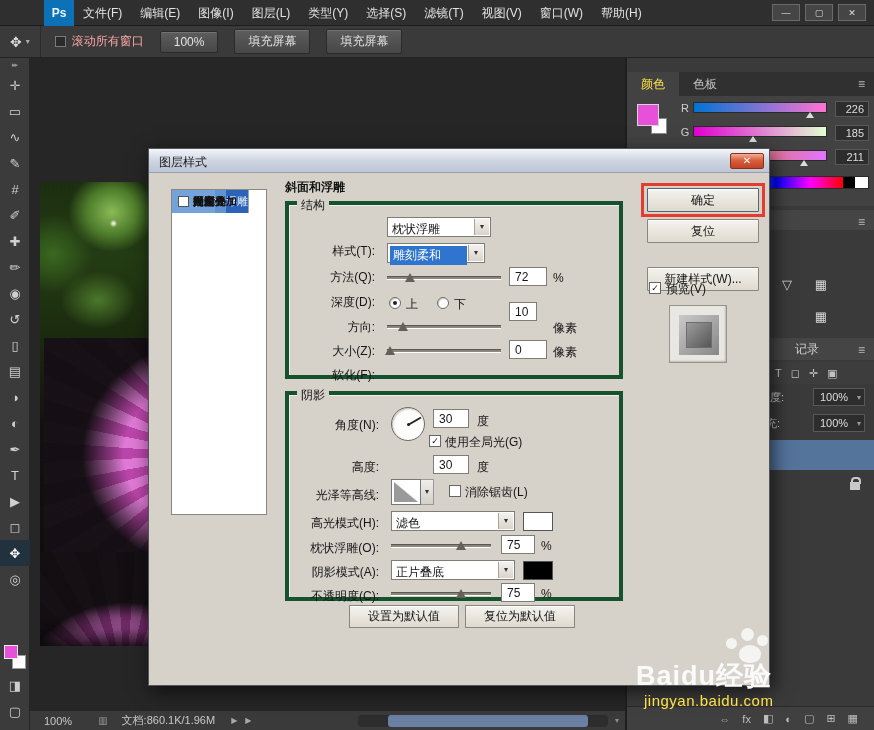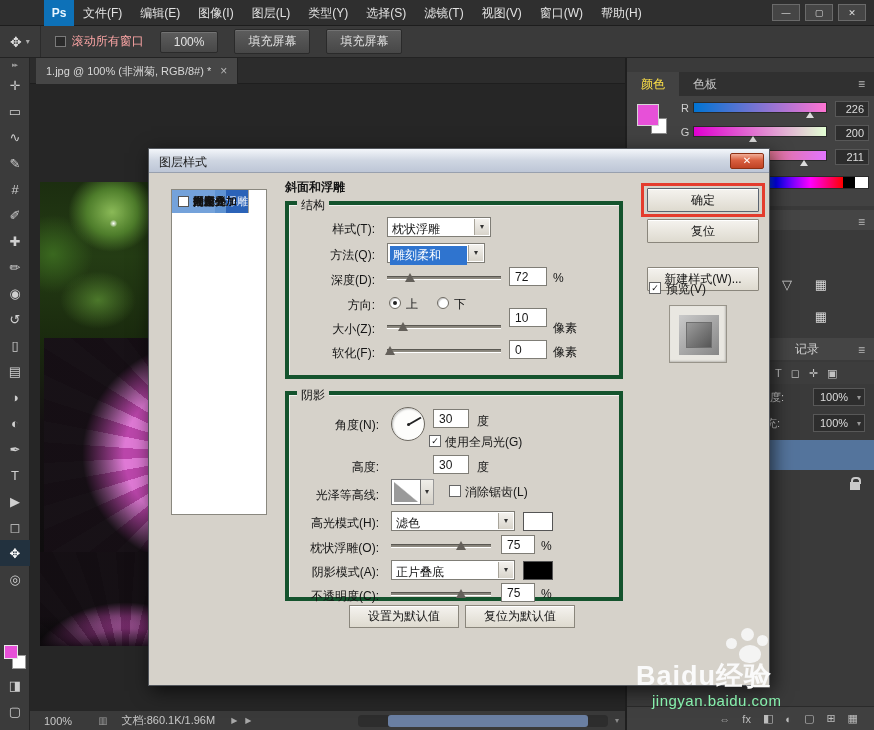--- a/index.html
+++ b/index.html
@@ -149,21 +149,21 @@
   .dl-item.sel  { background:#2b63b8; color:#fff; }
   .dl-item.sub1 { background:#5f93d2; color:#fff; }
   .dl-item.sub2 { background:#74a2da; color:#fff; }
   .dl-check { width:11px; height:11px; background:#fff; border:1px solid #555; color:#161616;
               font-size:9px; line-height:10px; text-align:center; flex:none; }
   .dlg-heading { left:136px; top:30px; font-weight:bold; color:#141414; }
   .grp { border:4px solid #14532d; box-shadow:inset 1px 1px 0 rgba(255,255,255,.65); }
   .grp-label { top:-8px; left:8px; background:#d6d2ca; padding:0 4px; }
   .grp.structure { left:136px; top:52px; width:338px; height:178px; }
   .grp.shading  { left:136px; top:242px; width:338px; height:210px; }
-  .structure .flabel { right:244px; white-space:nowrap; }
+  .structure .flabel { right:244px; white-space:nowrap;margin-top:22px; }
   .shading  .flabel { right:240px; white-space:nowrap; }
   .combo { height:20px; background:#fff; border:1px solid #7f7d76; }
   .combo .ctxt { left:4px; top:3px; right:18px; white-space:nowrap; overflow:hidden; }
   .combo .ctxt.hl { left:2px; top:2px; background:#2f74cf; color:#fff; padding:1px 3px; right:17px; }
   .combo .carrow { right:1px; top:1px; bottom:1px; width:15px; background:linear-gradient(#f4f2ee,#d8d4cb);
                    border-left:1px solid #a8a49a; text-align:center; font-size:8px; line-height:16px; color:#333; }
   .valbox { height:19px; background:#fff; border:1px solid #7f7d76; padding:2px 0 0 5px; }
   .slider { height:18px; }
   .strack { left:0; right:0; top:8px; height:3px; background:#8e8a80;
             box-shadow:inset 0 1px 1px rgba(0,0,0,.4), 0 1px 0 #fff; }
@@ -201,21 +201,21 @@
   
   .watermark { position:absolute; left:628px; top:628px; width:246px; height:90px; z-index:50; }
   .watermark div { position:absolute; }
   .paw { left:98px; top:0; width:54px; height:46px; }
   .paw i { position:absolute; background:#f5f5f5; border-radius:50%; opacity:.96; }
   .paw .t1 { width:11px; height:11px; left:0;  top:10px; }
   .paw .t2 { width:13px; height:13px; left:15px; top:0; }
   .paw .t3 { width:11px; height:11px; left:31px; top:7px; }
   .paw .pad { width:22px; height:18px; left:13px; top:17px; border-radius:50% 50% 46% 46%; }
   .wm-text { left:8px; top:30px; font-size:27px; font-weight:bold; color:#fafafa; letter-spacing:1px; white-space:nowrap; }
-  .wm-url  { left:24px; top:64px; font-size:15px; color:#86efac; letter-spacing:.5px; }
+  .wm-url  { left:16px; top:64px; font-size:15px; color:#fde047; letter-spacing:.5px; }
 </style>
 </head>
 <body>
 
 <div class="screen">
 
   <div class="menubar">
     <div class="ps-logo">Ps</div>
     <span class="menu-item">文件(F)</span>
     <span class="menu-item">编辑(E)</span>
@@ -239,26 +239,20 @@
       <span>✥</span>
       <span class="mini-arrow">▾</span>
     </div>
     <span class="opt-checkbox"></span>
     <span class="opt-label">滚动所有窗口</span>
     <button class="opt-btn">100%</button>
     <button class="opt-btn">填充屏幕</button>
     <button class="opt-btn">填充屏幕</button>
   </div>
 
-  <div class="tabbar">
-    <div class="doc-tab">
-      <span>1.jpg @ 100% (非洲菊, RGB/8#) *</span>
-      <span class="tab-close">×</span>
-    </div>
-  </div>
 
   <div class="toolbar">
     <div class="toolbar-collapse">▸▸</div>
     <div class="tool">✛</div>
     <div class="tool">▭</div>
     <div class="tool">∿</div>
     <div class="tool">✎</div>
     <div class="tool">#</div>
     <div class="tool">✐</div>
     <div class="tool">✚</div>
@@ -306,21 +300,21 @@
       <span class="cp-bg"></span>
       <span class="chan-label" style="left:52px;top:6px">R</span>
       <div class="chan-track grad-r" style="top:6px">
         <div class="chan-thumb" style="left:88%"></div>
       </div>
       <div class="chan-val" style="top:5px">226</div>
       <span class="chan-label" style="left:52px;top:30px">G</span>
       <div class="chan-track grad-g" style="top:30px">
         <div class="chan-thumb" style="left:45%"></div>
       </div>
-      <div class="chan-val" style="top:29px">200</div>
+      <div class="chan-val" style="top:29px">185</div>
       <span class="chan-label" style="left:52px;top:54px">B</span>
       <div class="chan-track grad-b" style="top:54px">
         <div class="chan-thumb" style="left:83%"></div>
       </div>
       <div class="chan-val" style="top:53px">211</div>
       <div class="spectrum"></div>
     </div>
     <div class="dock2-header">
       <span class="panel-menu">≡</span>
     </div>
@@ -457,21 +451,21 @@
       <span class="flabel" style="top:92px">方向:</span>
       <span class="radio on" style="left:100px;top:92px"></span>
       <span style="left:117px;top:91px">上</span>
       <span class="radio" style="left:148px;top:92px"></span>
       <span style="left:165px;top:91px">下</span>
       <span class="flabel" style="top:116px">大小(Z):</span>
       <div class="slider" style="left:98px;top:112px;width:114px">
         <span class="strack"></span>
         <span class="sthumb" style="left:14%"></span>
       </div>
-      <div class="valbox" style="left:220px;top:103px;width:38px">10</div>
+      <div class="valbox" style="left:220px;top:97px;width:28px">10</div>
       <span style="left:264px;top:115px">像素</span>
       <span class="flabel" style="top:140px">软化(F):</span>
       <div class="slider" style="left:98px;top:136px;width:114px">
         <span class="strack"></span>
         <span class="sthumb" style="left:3%"></span>
       </div>
       <div class="valbox" style="left:220px;top:135px;width:38px">0</div>
       <span style="left:264px;top:139px">像素</span>
     </div>
 

